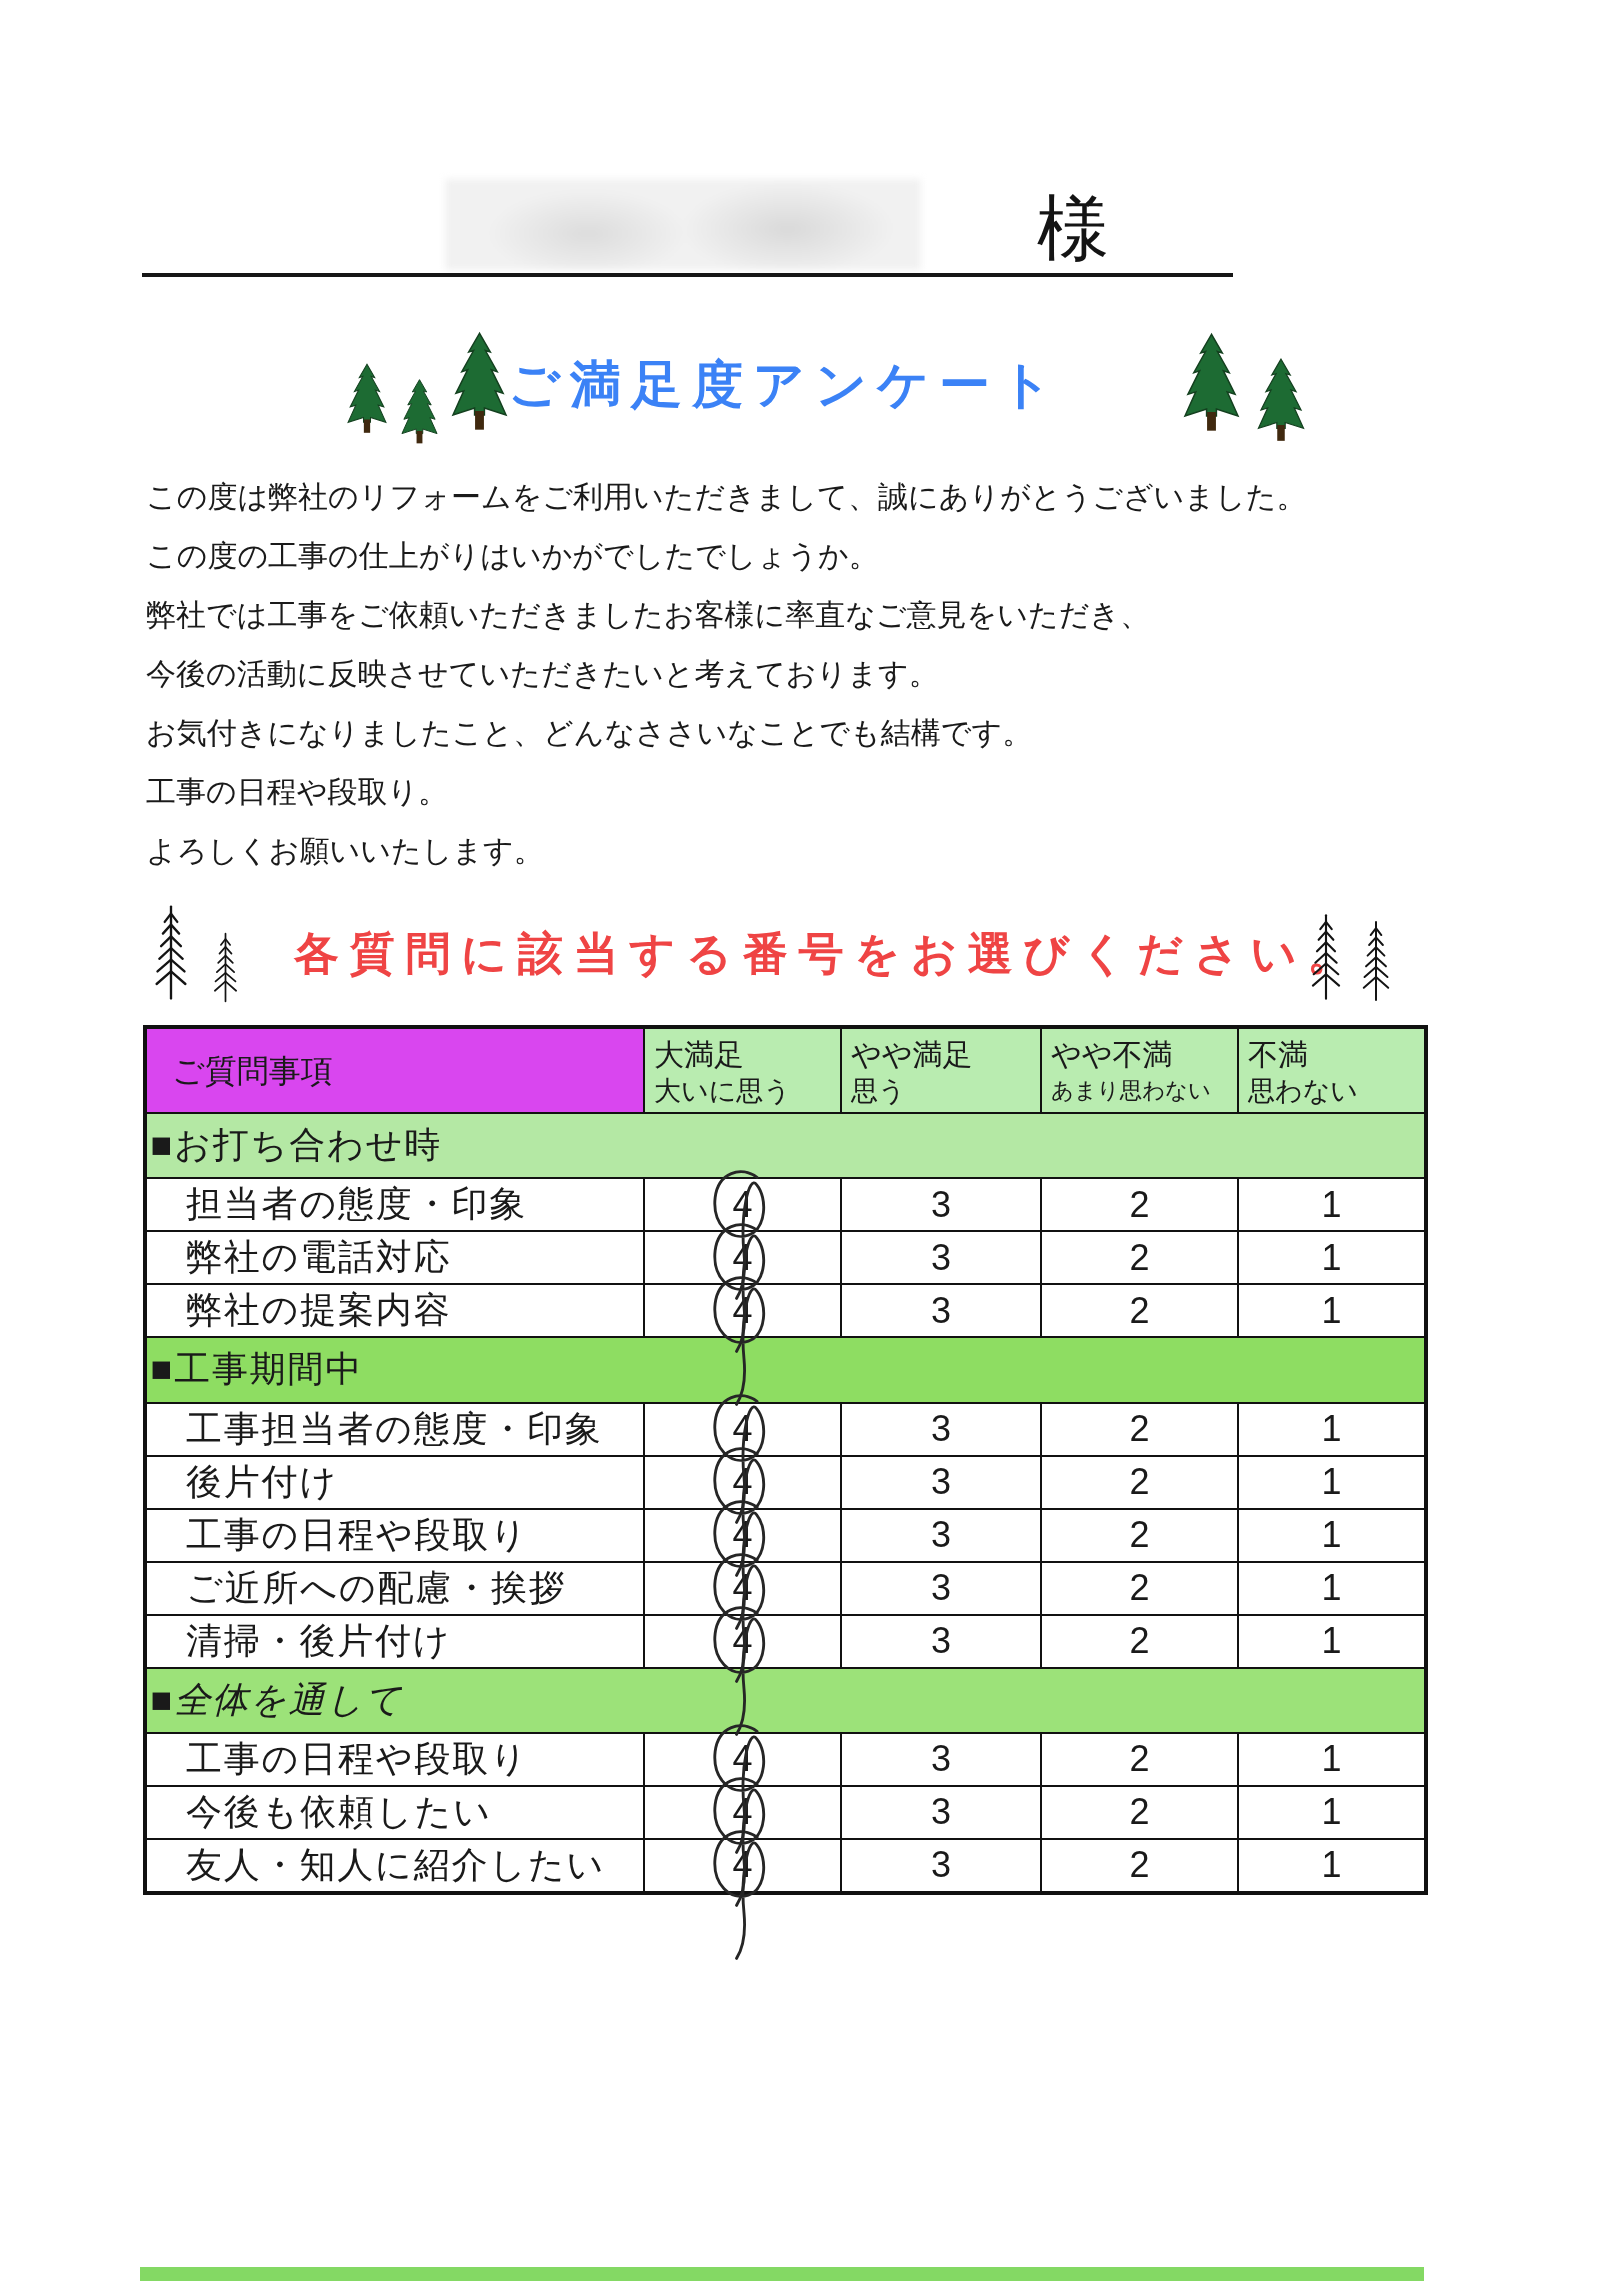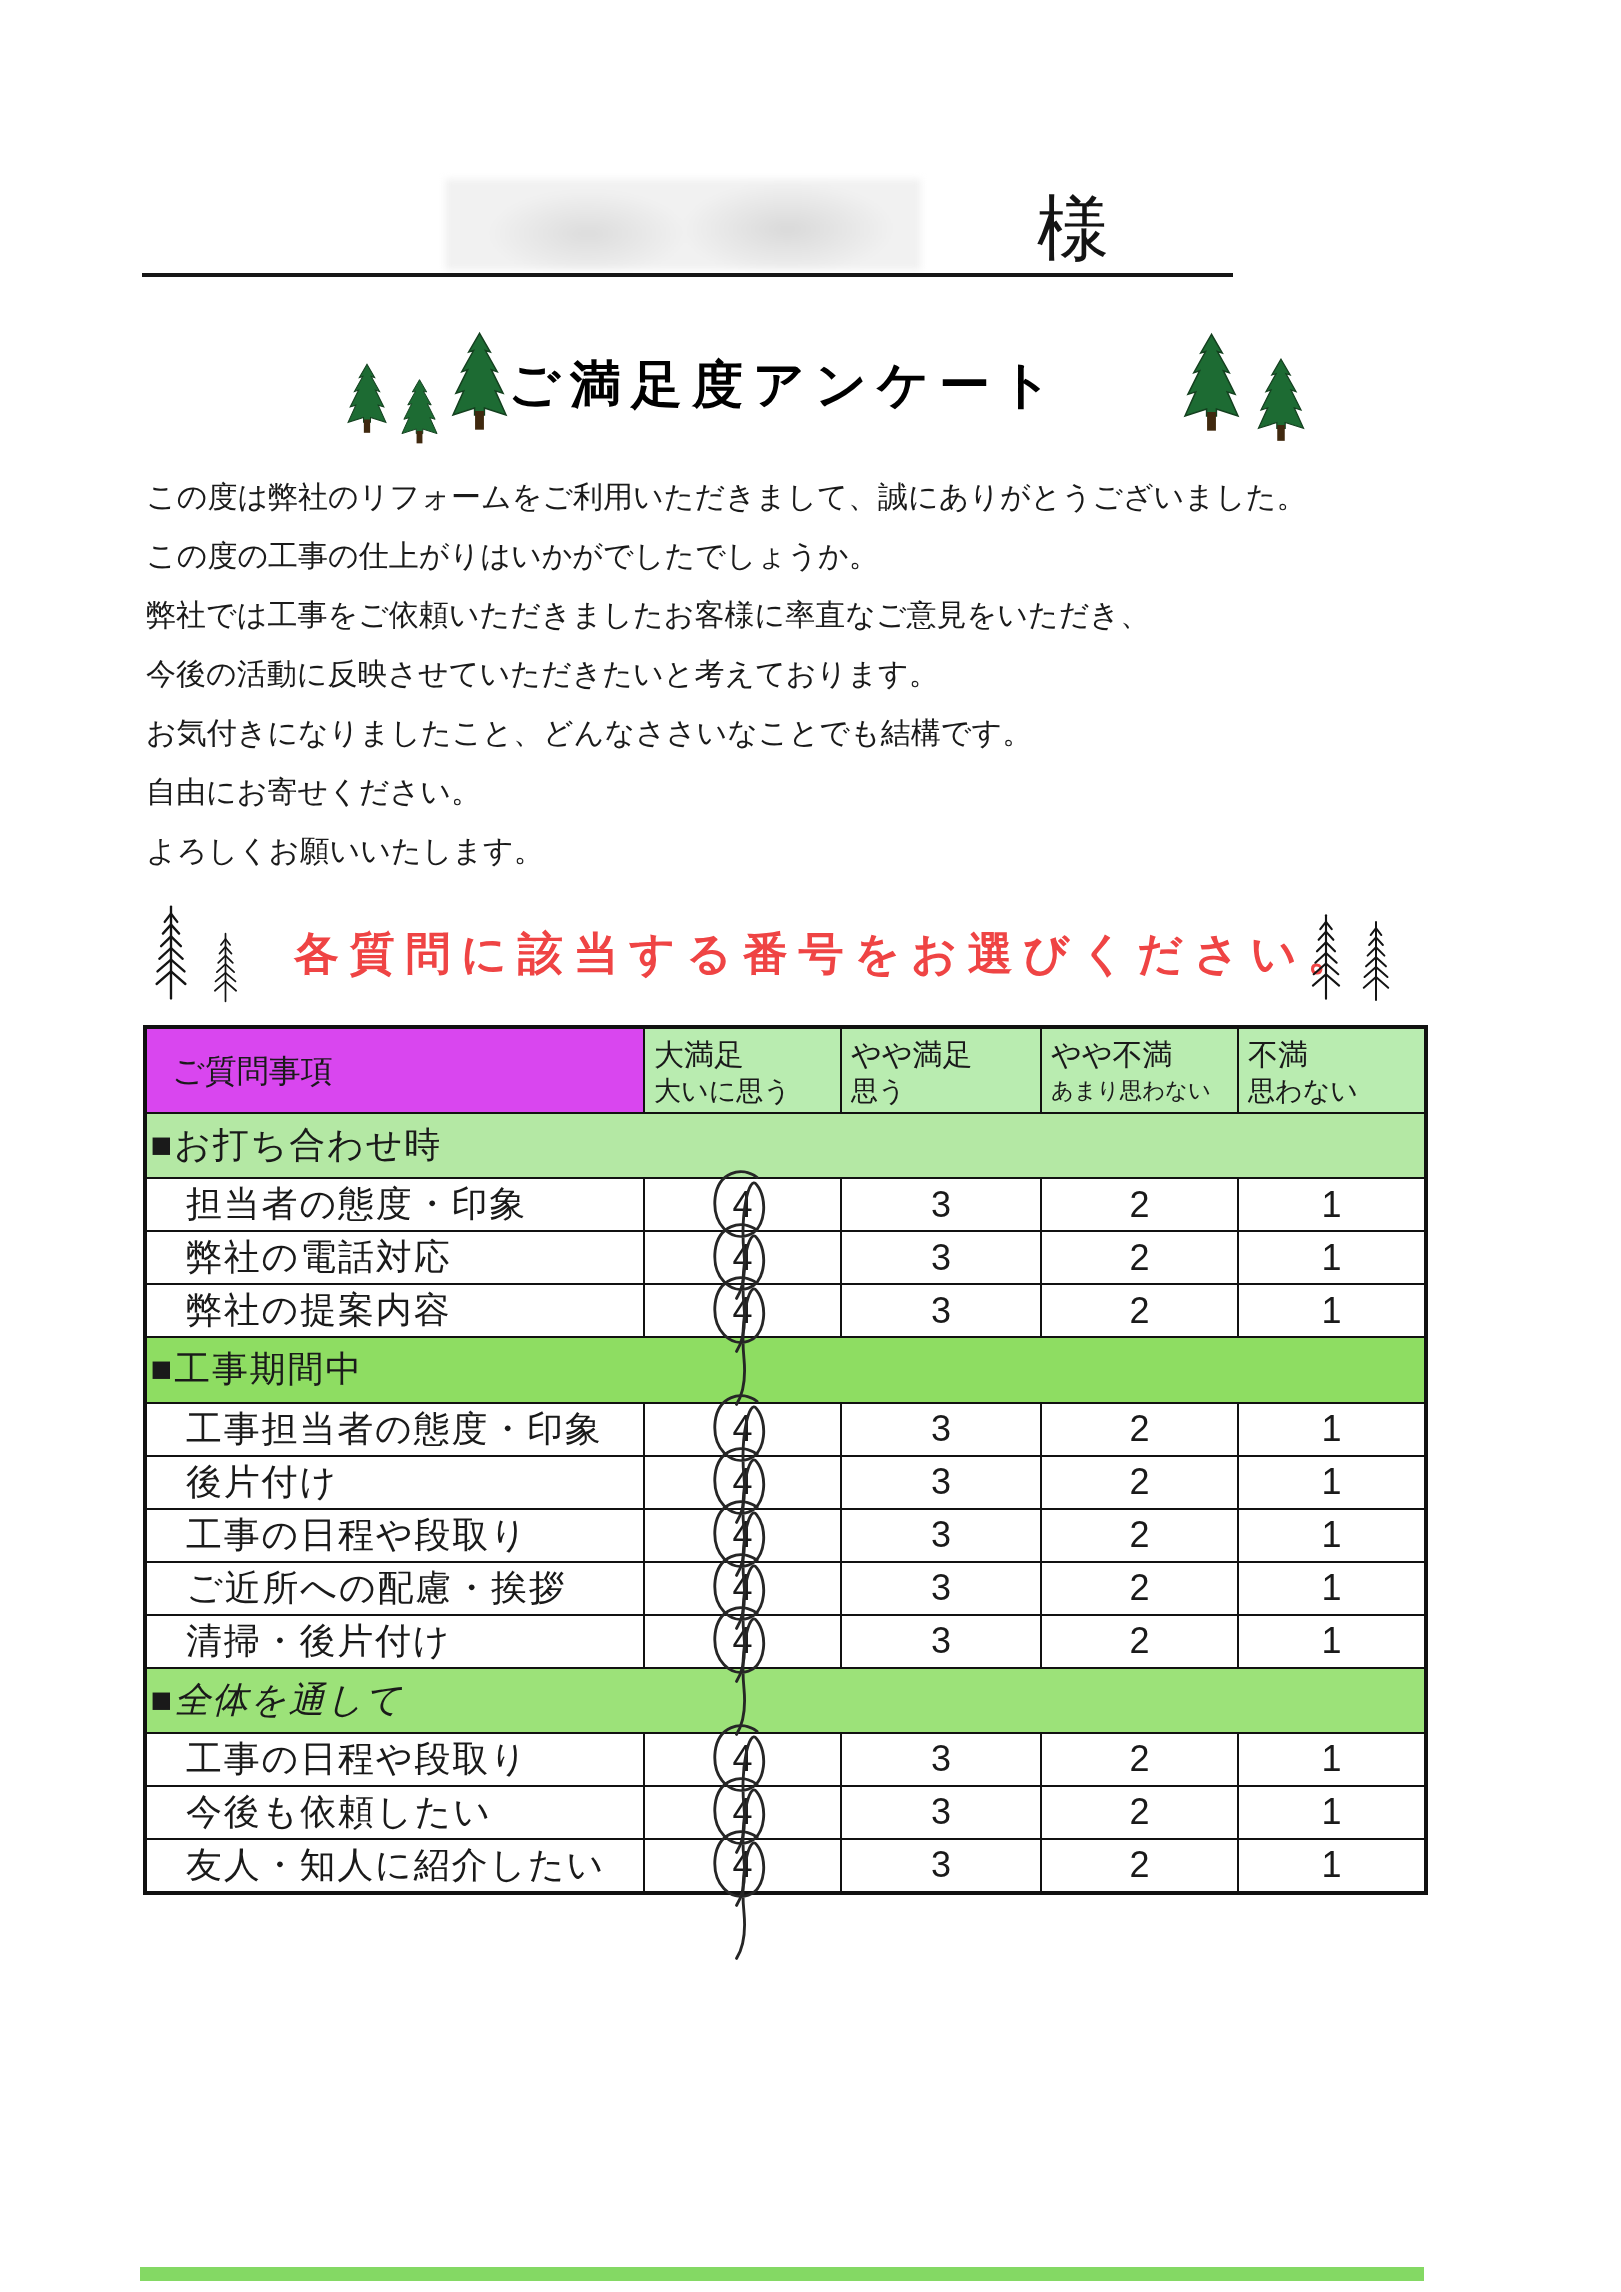--- a/index.html
+++ b/index.html
@@ -89,35 +89,35 @@
 
   <svg class="tree" style="left:346px;top:362px" width="42" height="73" viewBox="0 0 60 100">
       <use href="#pine-solid"></use>
     </svg>
   <svg class="tree" style="left:400px;top:378px" width="39" height="67" viewBox="0 0 60 100">
       <use href="#pine-solid"></use>
     </svg>
   <svg class="tree" style="left:450px;top:328px" width="59" height="107" viewBox="0 0 60 100">
       <use href="#pine-solid"></use>
     </svg>
-  <h1 class="doc-title" style="margin:0;color:#000000;">ご満足度アンケート</h1>
+  <h1 class="doc-title" style="margin:0;color:#3b82f6;">ご満足度アンケート</h1>
   <svg class="tree" style="left:1182px;top:328px" width="59" height="109" viewBox="0 0 60 100">
       <use href="#pine-solid"></use>
     </svg>
   <svg class="tree" style="left:1256px;top:356px" width="50" height="88" viewBox="0 0 60 100">
       <use href="#pine-solid"></use>
     </svg>
 
   <div class="intro">
     <div>この度は弊社のリフォームをご利用いただきまして、誠にありがとうございました。</div>
     <div>この度の工事の仕上がりはいかがでしたでしょうか。</div>
     <div>弊社では工事をご依頼いただきましたお客様に率直なご意見をいただき、</div>
     <div>今後の活動に反映させていただきたいと考えております。</div>
     <div>お気付きになりましたこと、どんなささいなことでも結構です。</div>
-    <div>自由にお寄せください。</div>
+    <div>工事の日程や段取り。</div>
     <div>よろしくお願いいたします。</div>
   </div>
 
   <svg class="tree" style="left:152px;top:903px" width="38" height="99" viewBox="0 0 40 110">
       <use href="#pine-line"></use>
     </svg>
   <svg class="tree" style="left:211px;top:931px" width="29" height="73" viewBox="0 0 40 110">
       <use href="#pine-line"></use>
     </svg>
   <div class="instruction-text" style="color:#ef4444;">各質問に該当する番号をお選びください。</div>

